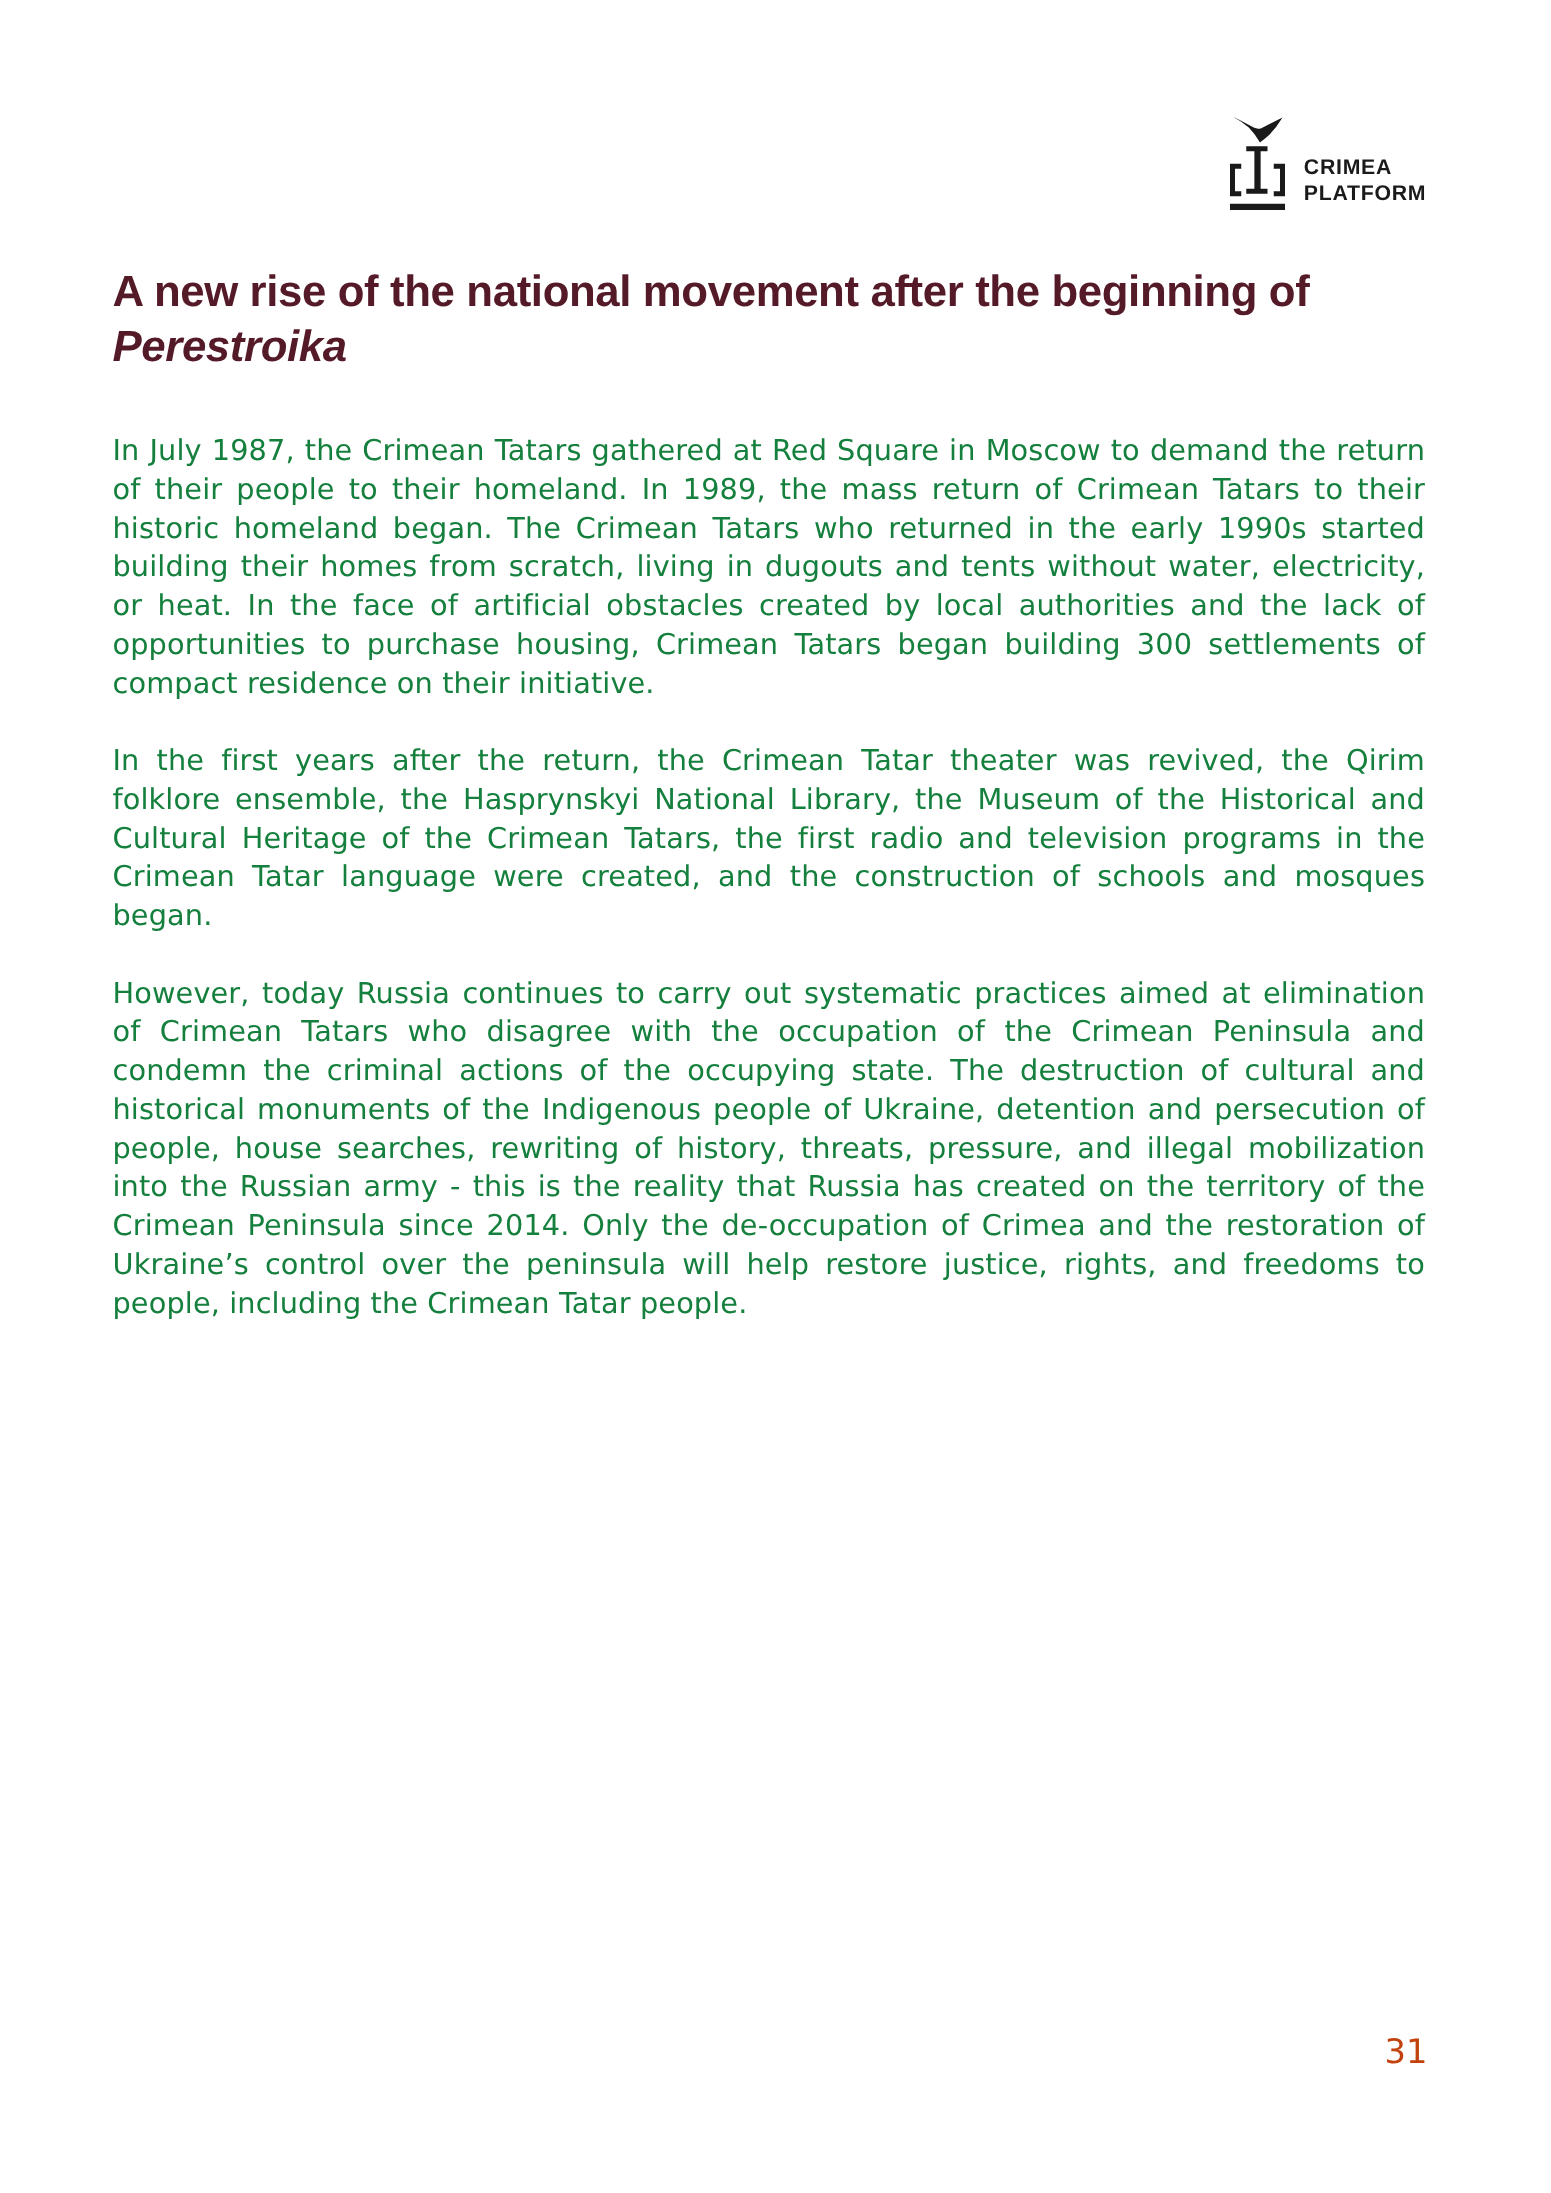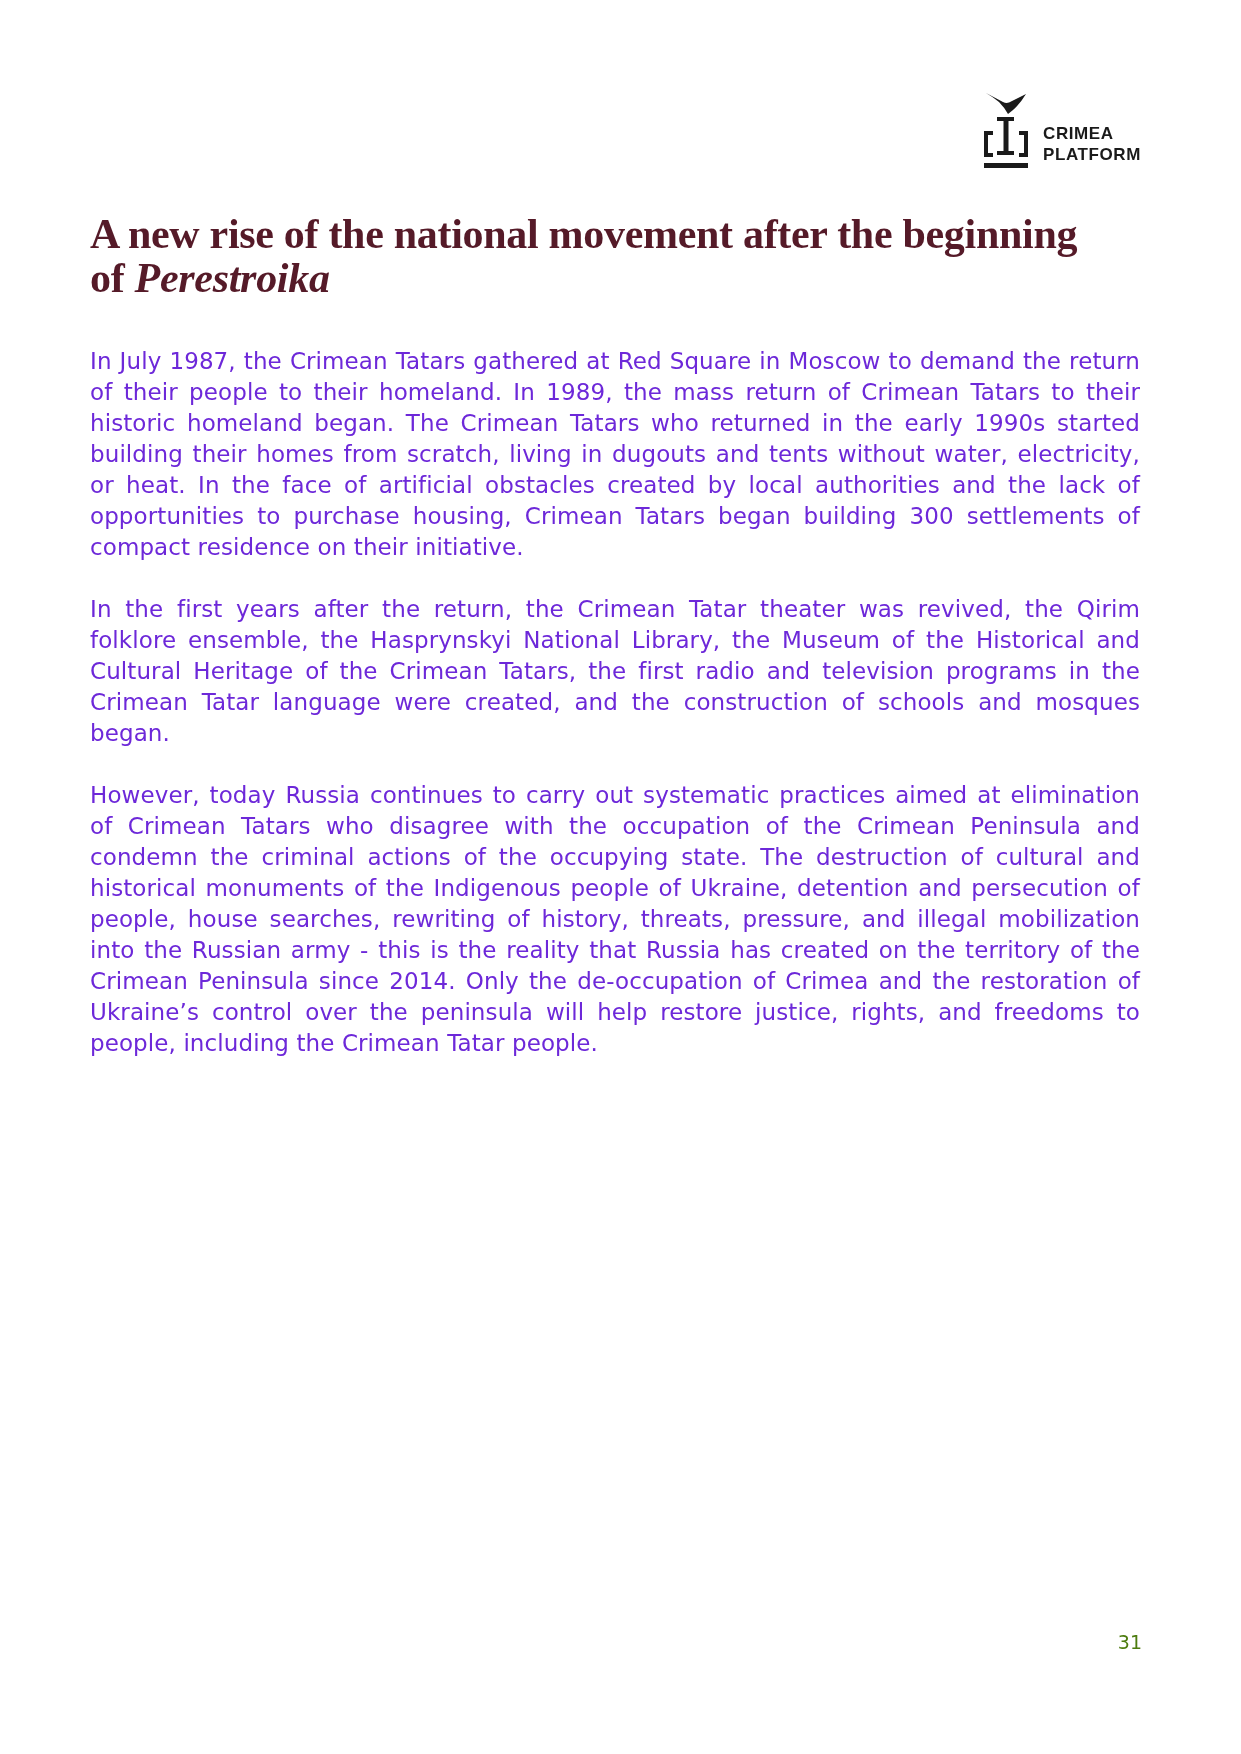--- a/index.html
+++ b/index.html
@@ -38,48 +38,48 @@
     margin-top: 22px;
   }
   
   .content {
     position: absolute;
     left: 90px;
     top: 212px;
     width: 1050px;
   }
   h1.title {
-    font-family: Liberation Serif, serif;
+    font-family: Liberation Sans, sans-serif;
     font-weight: bold;
-    font-size: 42px;
+    font-size: 35px;
     line-height: 44px;
     letter-spacing: -0.3px;
     color: #551a28;
     max-width: 1010px;
     margin-bottom: 46px;
   }
   h1.title em { font-style: italic; }
   p.body-par {
     font-family: "DejaVu Sans", sans-serif;
     font-size: 23px;
     line-height: 31px;
-    color: #6d28d9;
+    color: #15803d;
     text-align: justify;
     margin-bottom: 31px;
     letter-spacing: 0.1px;
   }
   
   .page-number {
     position: absolute;
     top: 1625px;
     right: 99px;
     font-family: "DejaVu Sans", sans-serif;
-    font-size: 19px;
+    font-size: 27px;
     line-height: 34px;
-    color: #4d7c0f;
+    color: #c2410c;
   }
 </style>
 </head>
 <body>
 
 <div class="page">
 
   <header class="header">
     <div class="logo-icon">
       <svg width="48" height="80" viewBox="0 0 48 80" xmlns="http://www.w3.org/2000/svg" aria-hidden="true">

